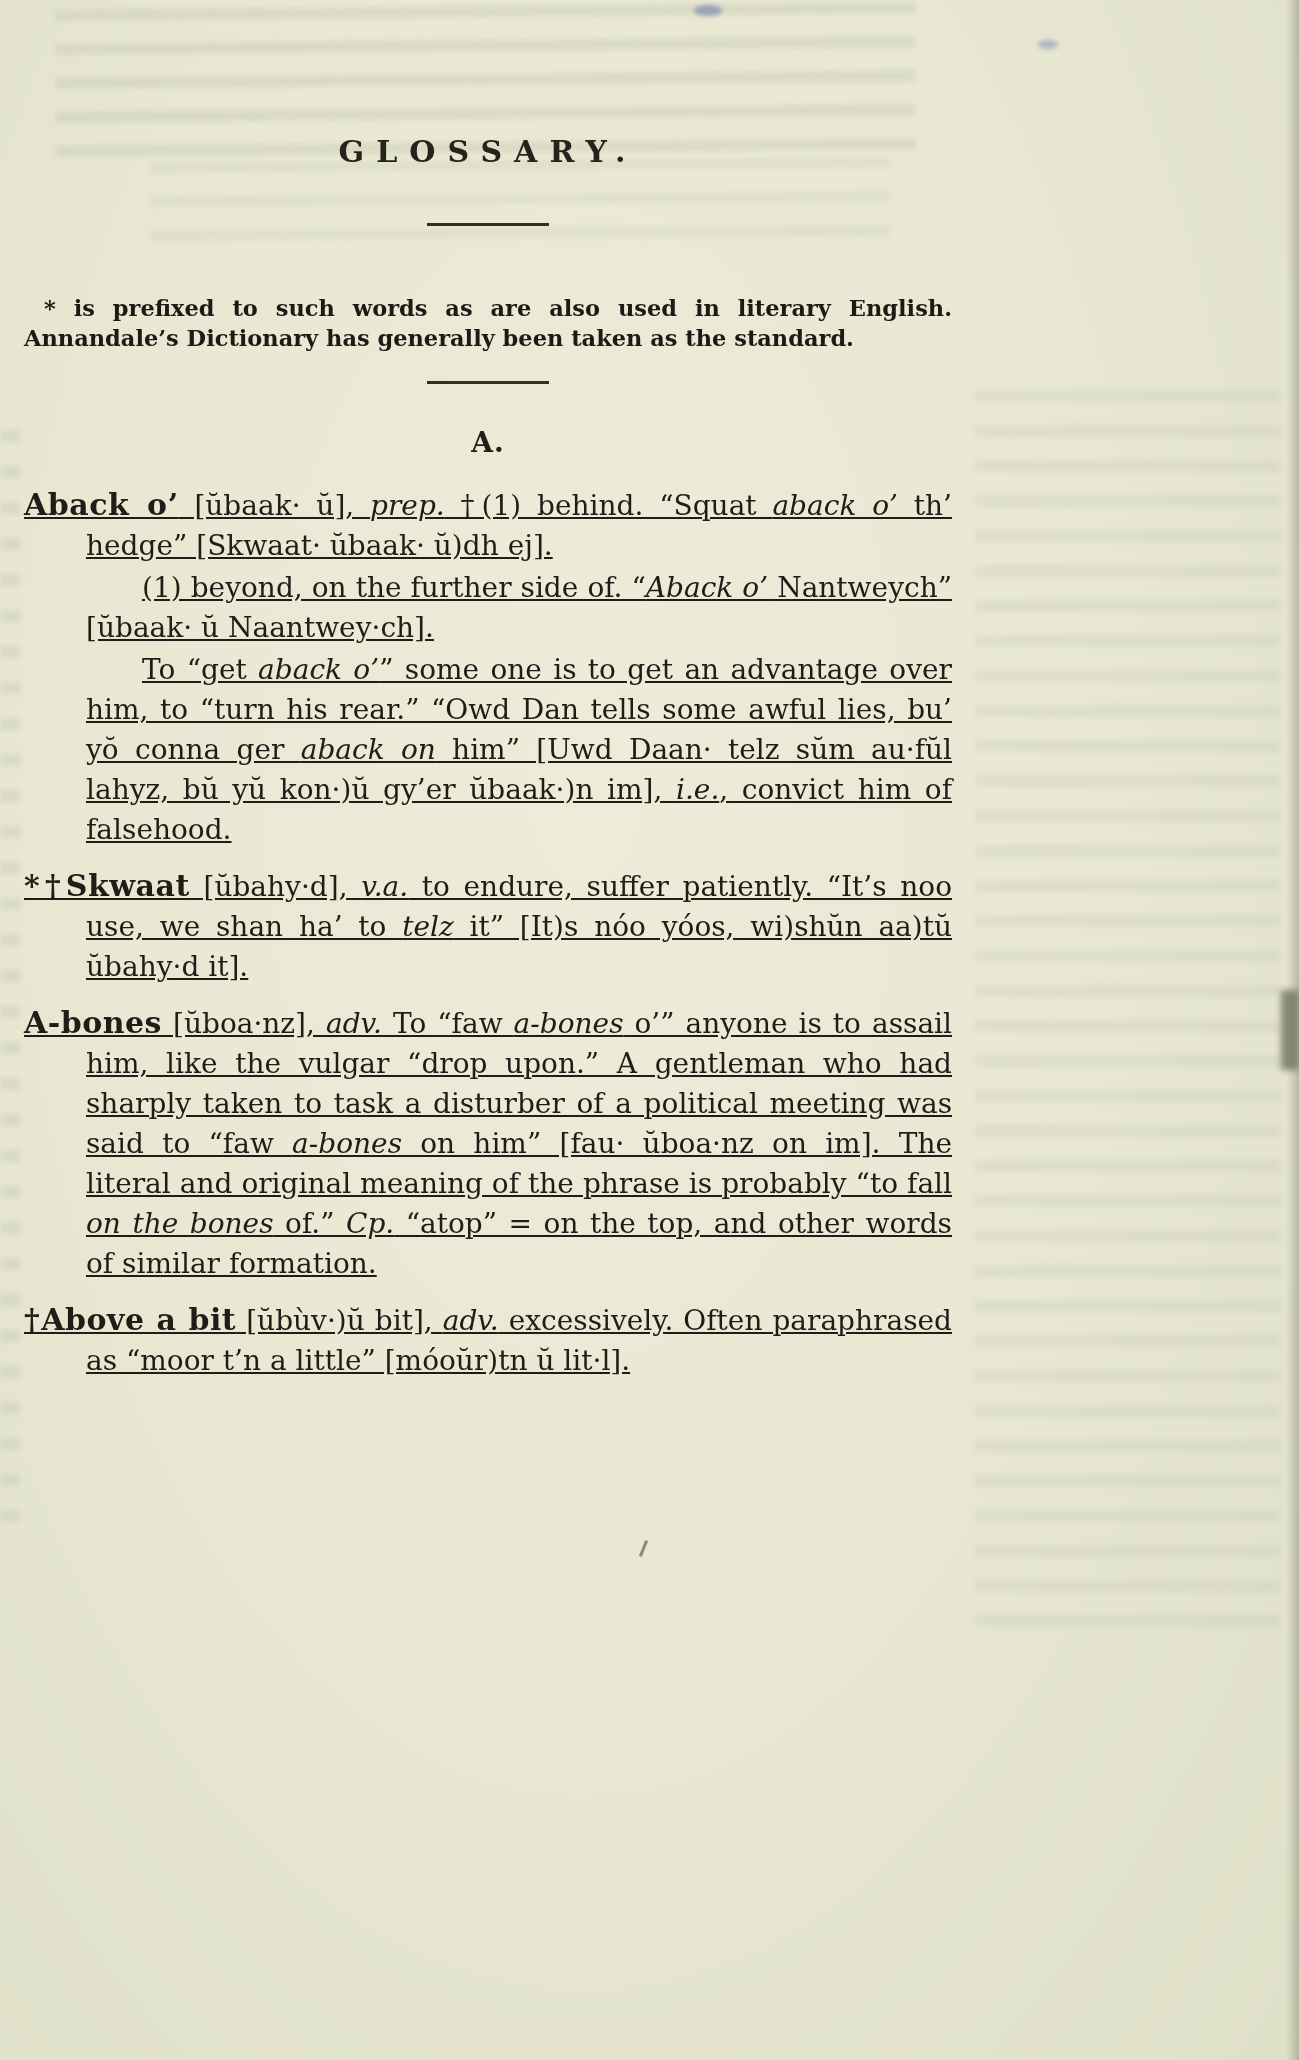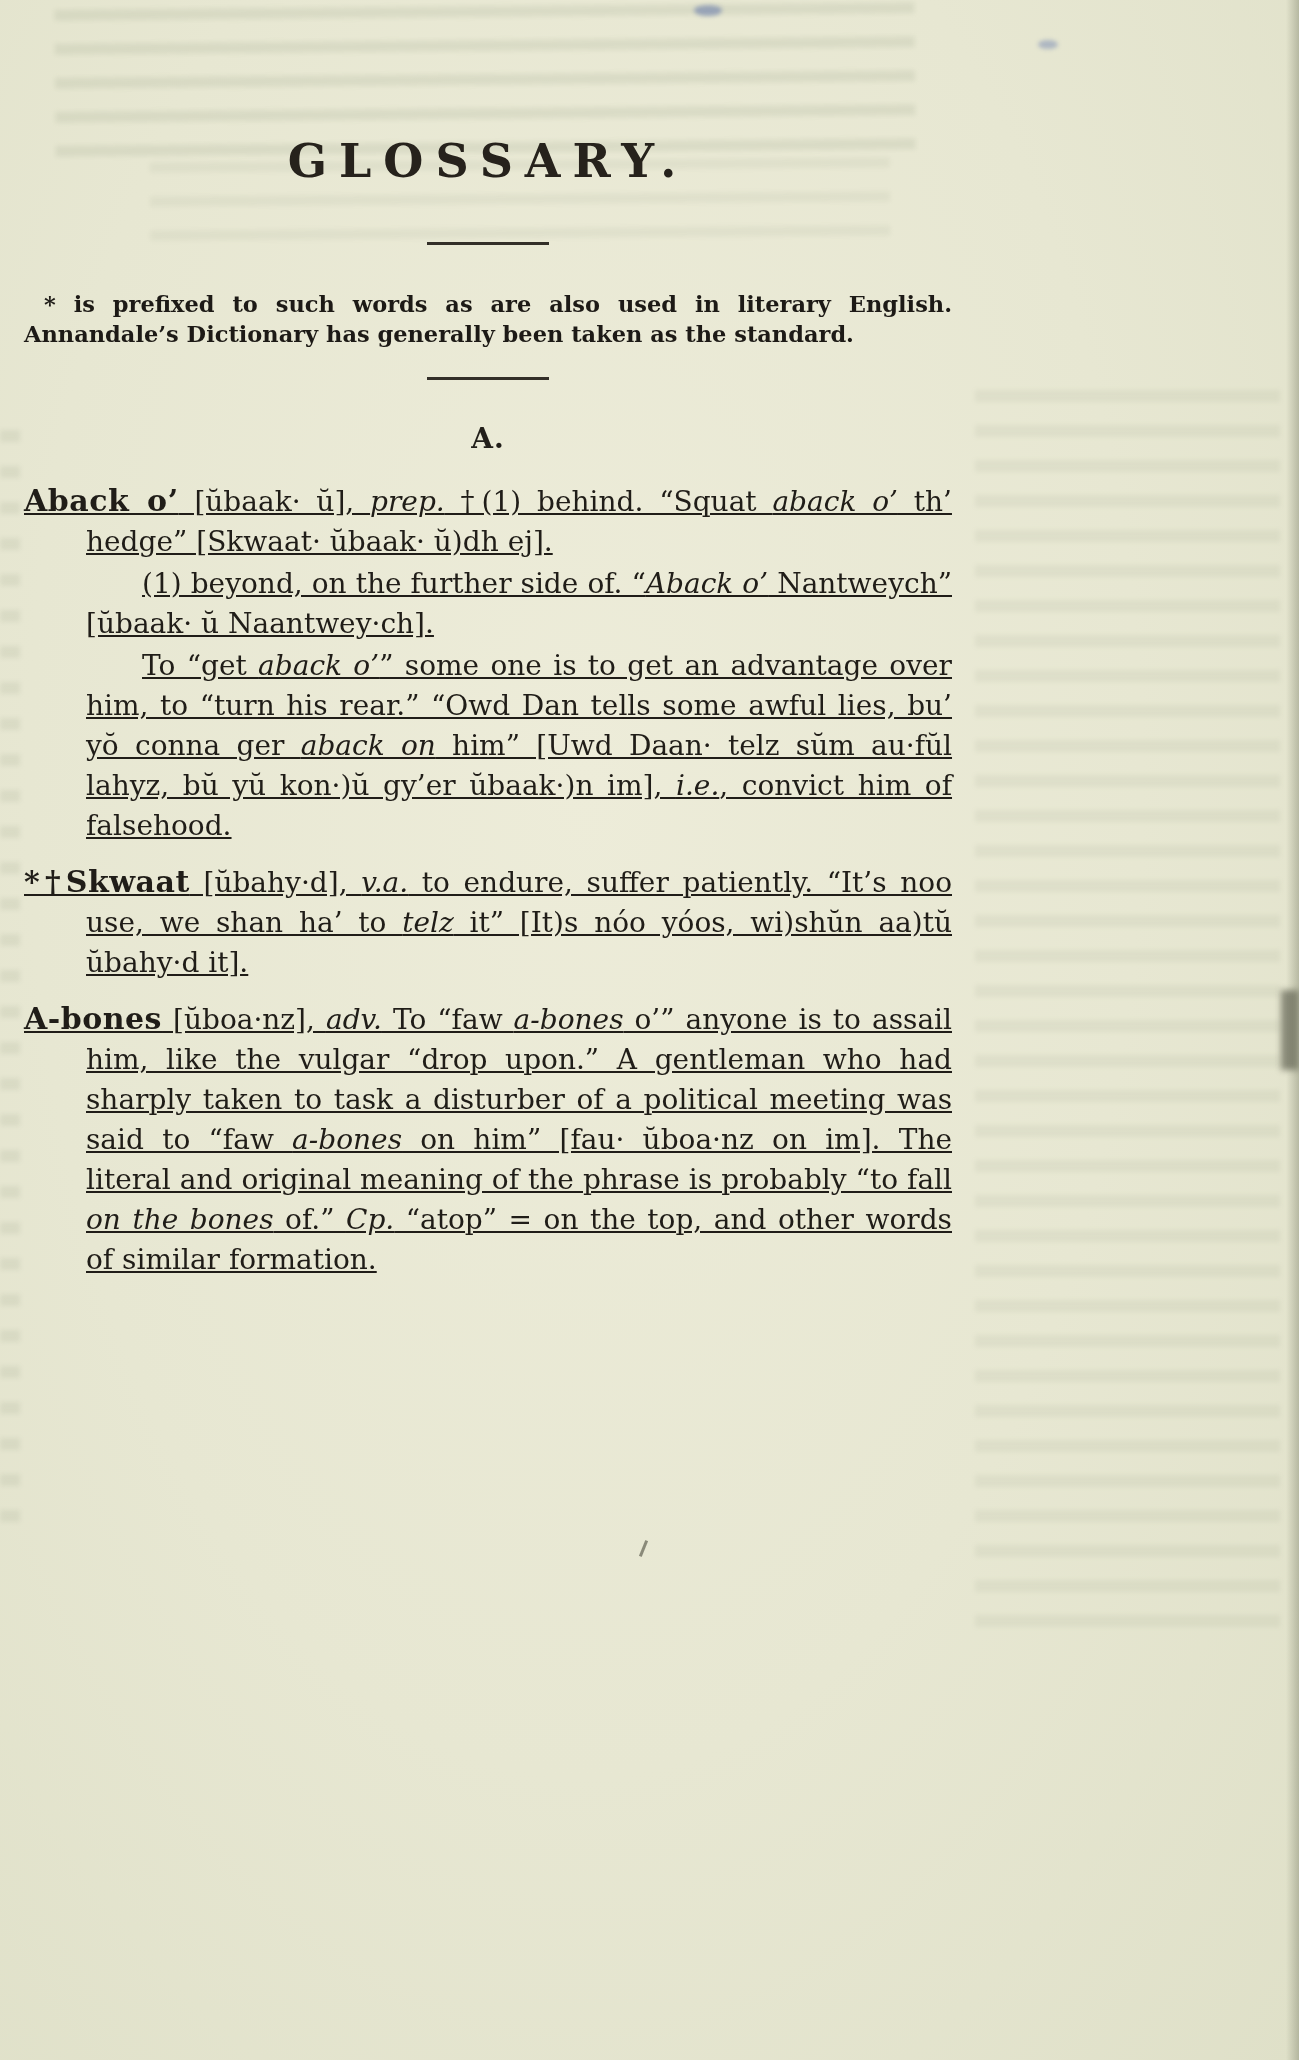--- a/index.html
+++ b/index.html
@@ -60,34 +60,34 @@
     background: rgba(60,60,48,0.55); transform: rotate(22deg); filter: blur(0.5px);
   }
 
   
   .content { position: absolute; left: 24px; top: 0; width: 928px; }
 
   .title {
     margin: 134px 0 8px;
     text-align: center;
     font-weight: 600;
-    font-size: 46px;
+    font-size: 30px;
     letter-spacing: 12px;
     color: #26221c;
   }
 
   .rule {
     width: 122px; height: 3px;
     background: #332f28;
     margin: 54px auto 0;
   }
   .rule.rule2 { margin-top: 28px; }
 
   .preface {
-    margin-top: 44px;
+    margin-top: 67px;
     font-weight: bold;
     font-size: 22.5px;
     line-height: 30px;
     color: #1d1a16;
   }
   .preface p { margin: 0; text-indent: 20px; text-align: justify; }
 
   .section-letter {
     margin-top: 42px;
     text-align: center;
@@ -146,16 +146,19 @@
           <p class="hang"><span class="headword">Aback o’</span><span class="plain"> [ŭbaak· ŭ], </span><span class="italic">prep.</span><span class="plain"> †(1) behind.  “Squat </span><span class="italic">aback o’</span><span class="plain"> th’ hedge” [Skwaat· ŭbaak· ŭ)dh ej].</span></p>
           <p class="sub"><span class="plain">(1) beyond, on the further side of.  “</span><span class="italic">Aback o’</span><span class="plain"> Nantweych” [ŭbaak· ŭ Naantwey·ch].</span></p>
           <p class="sub"><span class="plain">To “get </span><span class="italic">aback o’</span><span class="plain">” some one is to get an advantage over him, to “turn his rear.”  “Owd Dan tells some awful lies, bu’ yŏ conna ger </span><span class="italic">aback on</span><span class="plain"> him” [Uwd Daan· telz sŭm au·fŭl lahyz, bŭ yŭ kon·)ŭ gy’er ŭbaak·)n im], </span><span class="italic">i.e.</span><span class="plain">, convict him of falsehood.</span></p>
         </div>
         <div class="entry">
           <p class="hang"><span class="headword">*†Skwaat</span><span class="plain"> [ŭbahy·d], </span><span class="italic">v.a.</span><span class="plain"> to endure, suffer patiently.  “It’s noo use, we shan ha’ to </span><span class="italic">telz</span><span class="plain"> it” [It)s nóo yóos, wi)shŭn aa)tŭ ŭbahy·d it].</span></p>
         </div>
         <div class="entry">
           <p class="hang"><span class="headword">A-bones</span><span class="plain"> [ŭboa·nz], </span><span class="italic">adv.</span><span class="plain">  To “faw </span><span class="italic">a-bones</span><span class="plain"> o’” anyone is to assail him, like the vulgar “drop upon.”  A gentleman who had sharply taken to task a disturber of a political meeting was said to “faw </span><span class="italic">a-bones</span><span class="plain"> on him” [fau· ŭboa·nz on im].  The literal and original meaning of the phrase is probably “to fall </span><span class="italic">on the bones</span><span class="plain"> of.”  </span><span class="italic">Cp.</span><span class="plain"> “atop” = on the top, and other words of similar formation.</span></p>
         </div>
+        <div class="entry">
+          <p class="hang"><span class="headword">†Above a bit</span><span class="plain"> [ŭbùv·)ŭ bit], </span><span class="italic">adv.</span><span class="plain"> excessively.  Often paraphrased as “moor t’n a little” [móoŭr)tn ŭ lit·l].</span></p>
+        </div>
       </div>
 
   </div>
 </div>
 
 </body></html>

